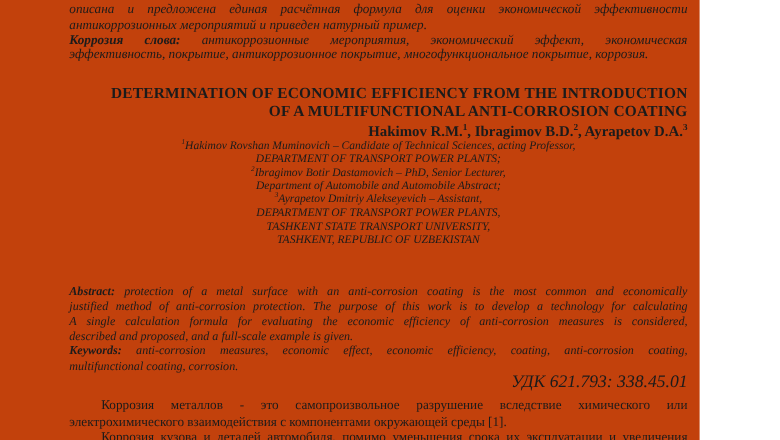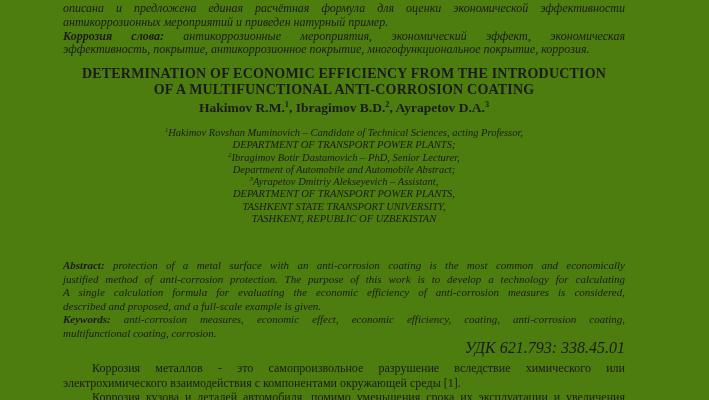--- a/index.html
+++ b/index.html
@@ -1,32 +1,32 @@
 <!DOCTYPE html>
 <html><head>
 <meta charset="utf-8">
 <style>
   html, body { margin:0; padding:0; }
   body {
     width:709px; height:400px; overflow:hidden;
     background:#ffffff; color:#1b1b1b;
     font-family:"Liberation Serif", serif;
   }
-  .page { position:relative; width:709px; height:400px; background:#4d7c0f; }
+  .page { position:relative; width:636px; height:400px; background:#c2410c; }
   .col { position:absolute; left:63px; width:562px; }
 
   .just { text-align:justify; text-align-last:justify; }
   .b { font-weight:bold; }
 
   .topblock {
     top:2px; font-style:italic; font-size:12px; line-height:13.8px;
   }
 
   .titleblock {
-    top:66px; text-align:center; font-weight:bold;
+    top:78px; text-align:right; font-weight:bold;
     font-size:14px; line-height:16px; letter-spacing:0.2px;
   }
   .authors { font-size:13.5px; margin-top:2px; line-height:15px; letter-spacing:0; }
 
   sup { font-size:0.62em; vertical-align:super; line-height:0; }
 
   .affil {
     top:127px; text-align:center; font-style:italic;
     font-size:10.5px; line-height:12.3px;
   }

